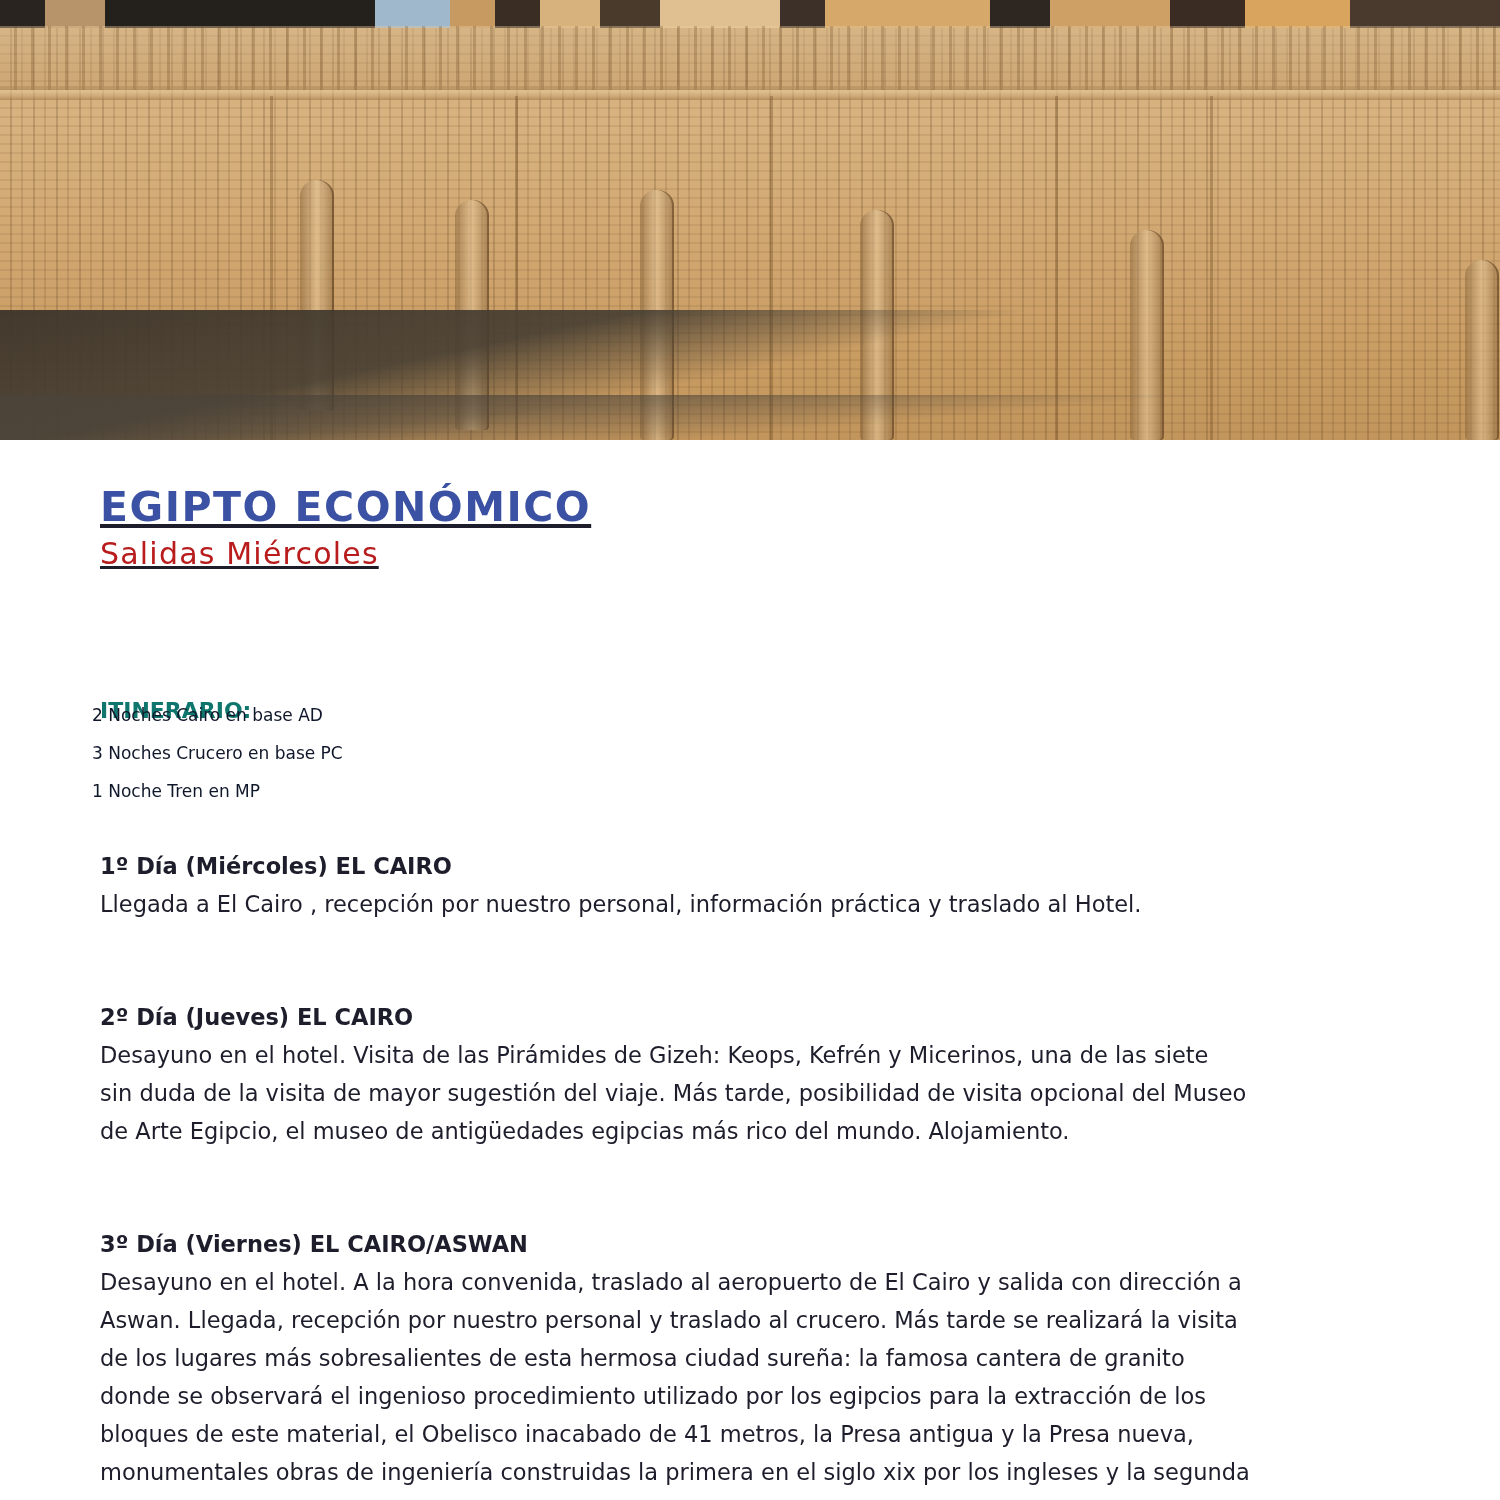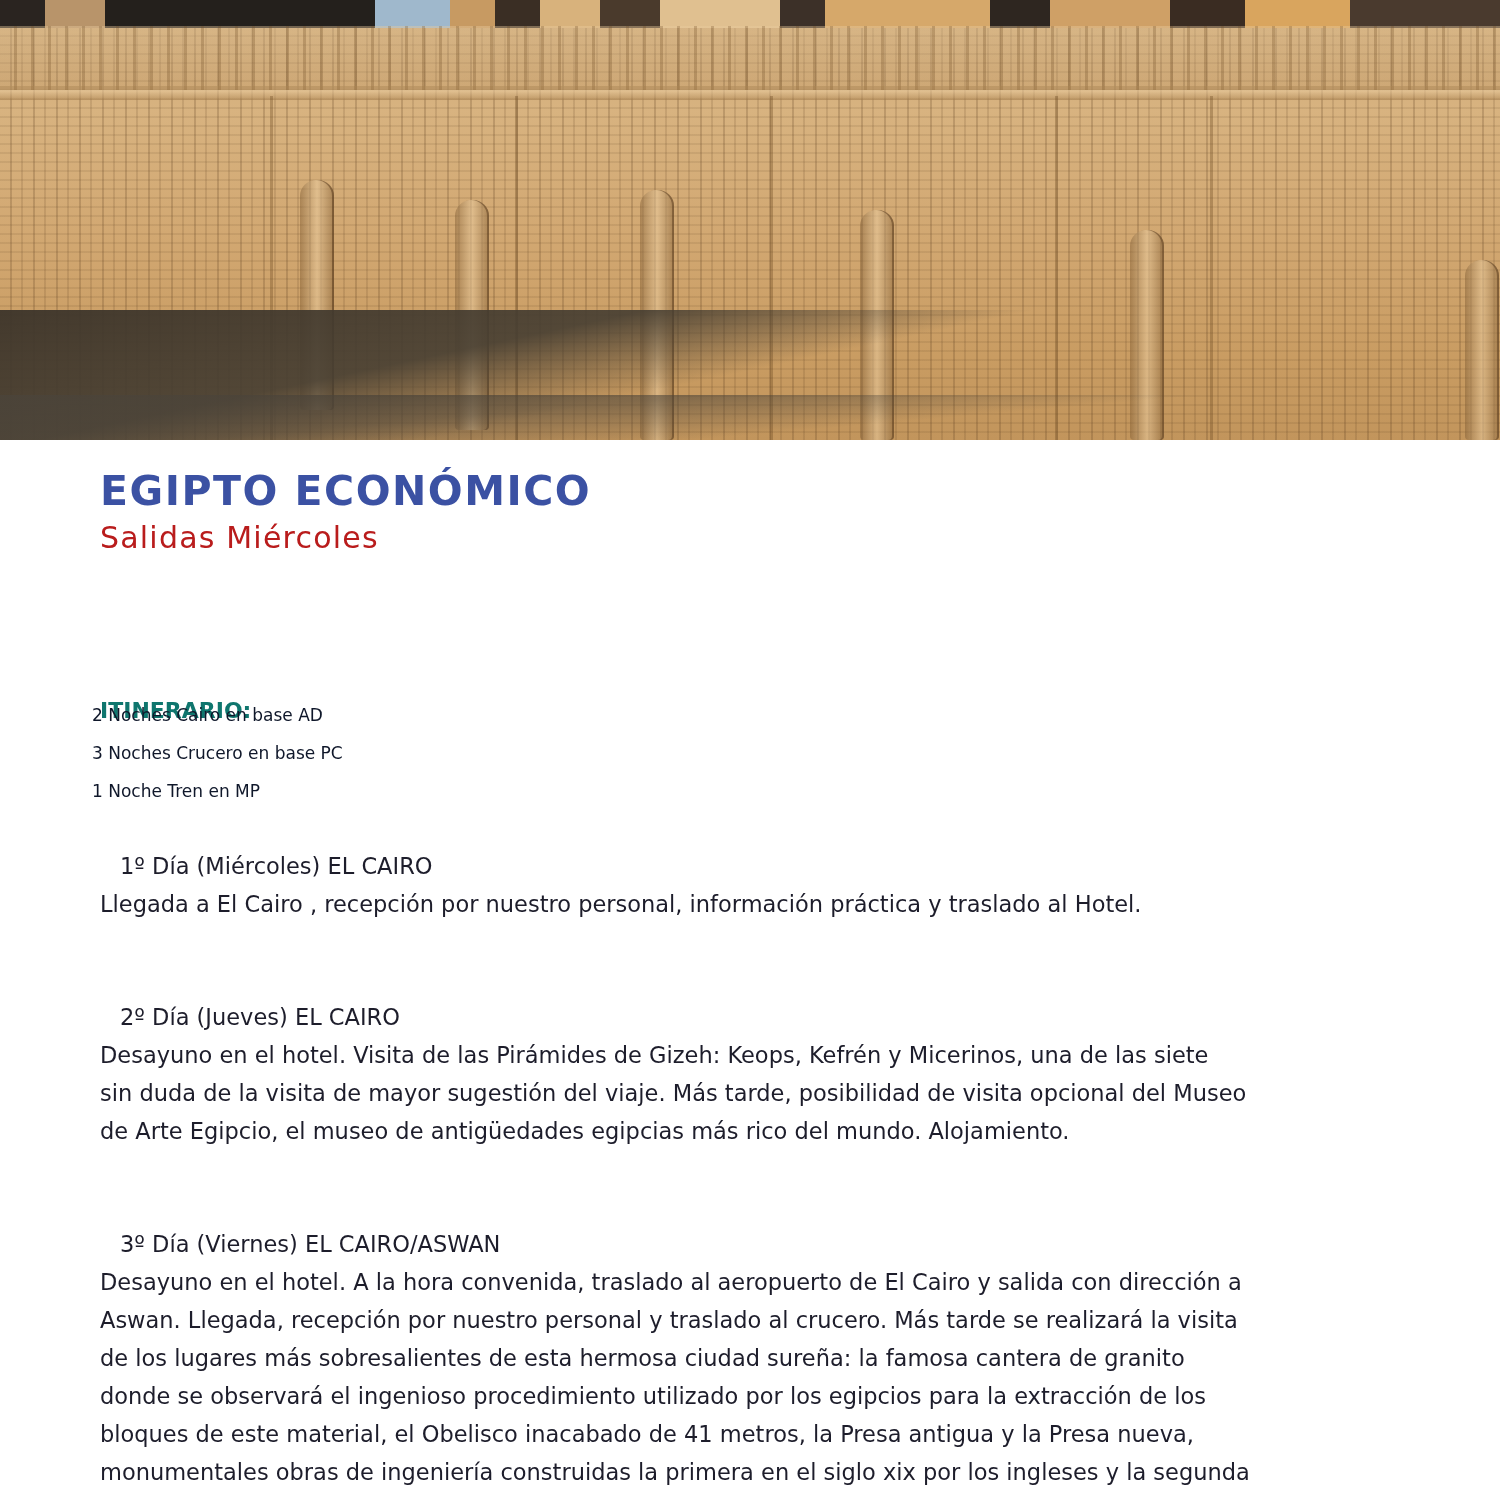--- a/index.html
+++ b/index.html
@@ -66,21 +66,21 @@
     .figure {
       position: absolute; width: 34px; border-radius: 16px 16px 4px 4px;
       background: linear-gradient(90deg, rgba(120,85,45,0.45), rgba(235,205,160,0.55), rgba(120,85,45,0.45));
       box-shadow: inset -2px 0 0 rgba(90,60,30,0.5);
     }
     .panel-line {
       position: absolute; top: 96px; width: 3px; height: 344px;
       background: rgba(110,75,35,0.35);
     }
     .content {
-      position: absolute; left: 100px; top: 464px; width: 1300px;
+      position: absolute; left: 100px; top: 480px; width: 1300px; text-decoration: underline;
     }
     .title {
       font-family: "DejaVu Sans", sans-serif;
       font-weight: bold;
       font-size: 41px;
       letter-spacing: 1.5px;
       color: #3b51a3;
       margin: 0;
       line-height: 54px;
     }
@@ -94,21 +94,21 @@
     }
     .section-label {
       position: absolute; left: 100px; top: 696px;
       font-family: "DejaVu Sans", sans-serif;
       font-weight: bold; font-size: 22px; color: #0f766e;
       line-height: 30px;
     }
     .lines { position: absolute; left: 92px; font-family: "DejaVu Sans", sans-serif; font-size: 17px; line-height: 38px; color: #0f172a; }
     .lines div { white-space: nowrap; }
     .day { position: absolute; left: 100px; width: 1310px; font-family: "DejaVu Sans", sans-serif; font-size: 22.5px; line-height: 38px; color: #1d1d2b; }
-    .day-title { font-weight: normal; white-space: nowrap; margin-left: 20px; }
+    .day-title { font-weight: bold; white-space: nowrap; }
     .day-line { white-space: nowrap; }
   </style>
 </head>
 <body>
 
 <div class="hero">
   <div class="hero-wall"></div>
   <div class="hero-top"></div>
   <div class="hero-frieze"></div>
   <div class="hero-band"></div>

